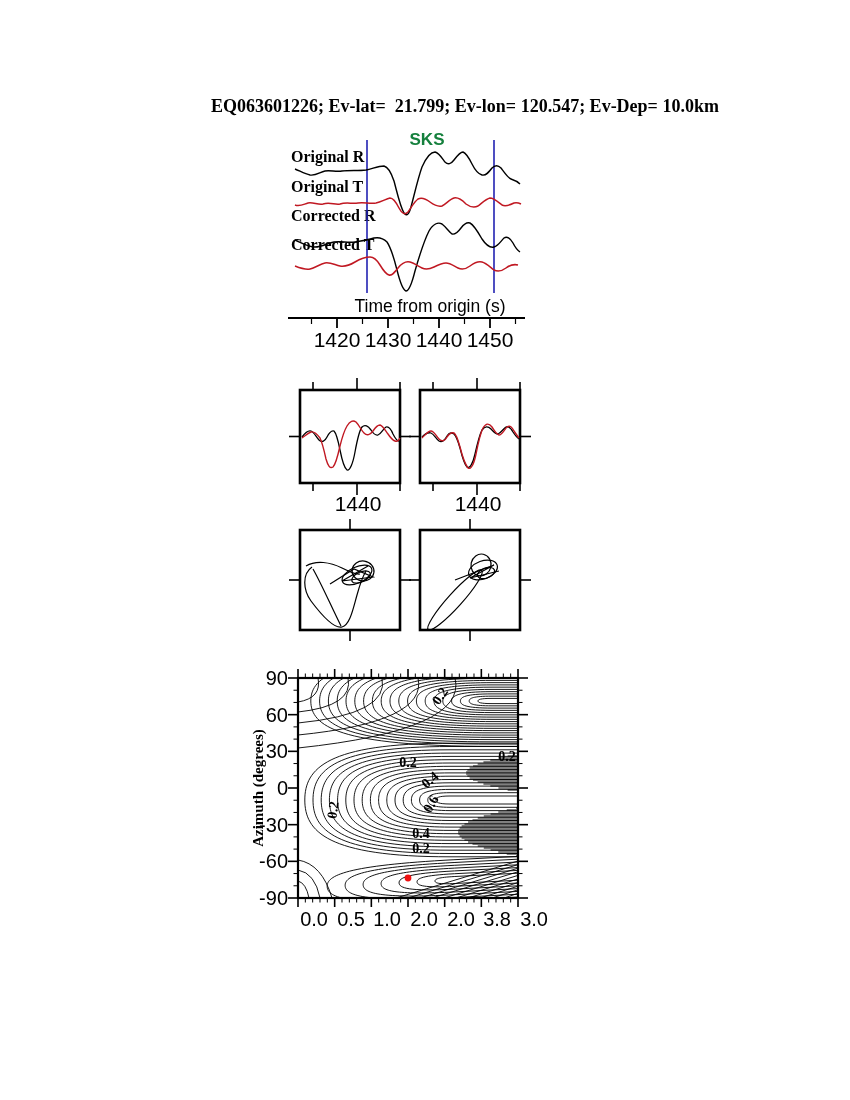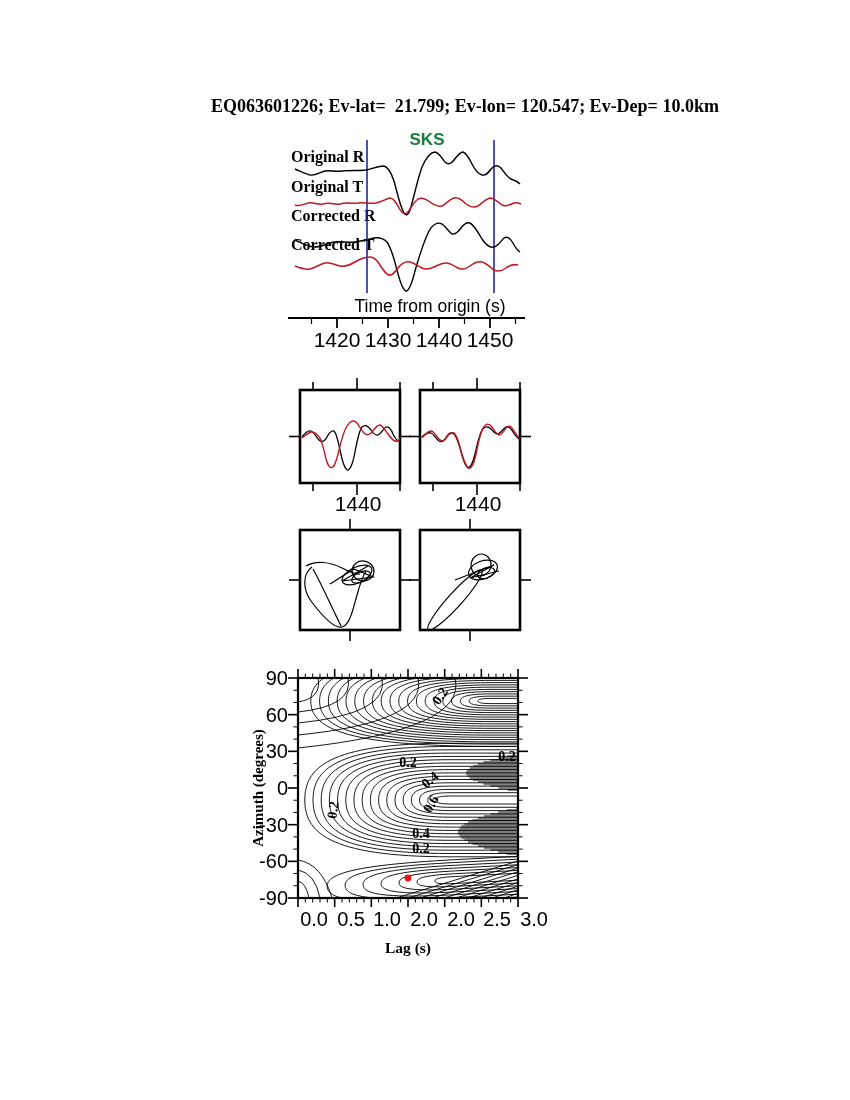--- a/index.html
+++ b/index.html
@@ -40,36 +40,35 @@
   <div class="abs timelab ctr">Time from origin (s)</div>
   <div class="abs tnum" style="left:305px;">1420</div>
   <div class="abs tnum" style="left:356px;">1430</div>
   <div class="abs tnum" style="left:407px;">1440</div>
   <div class="abs tnum" style="left:458px;">1450</div>
 
   <div class="abs bnum" style="left:326px;">1440</div>
   <div class="abs bnum" style="left:446px;">1440</div>
 
   <div class="abs azlab">Azimuth (degrees)</div>
-  <div class="abs laglab ctr">Lag (s)</div>
 
   <div class="abs ylab" style="top:667px;">90</div>
   <div class="abs ylab" style="top:704px;">60</div>
   <div class="abs ylab" style="top:740px;">30</div>
   <div class="abs ylab" style="top:777px;">0</div>
   <div class="abs ylab" style="top:814px;">-30</div>
   <div class="abs ylab" style="top:850px;">-60</div>
   <div class="abs ylab" style="top:887px;">-90</div>
 
   <div class="abs xlab" style="left:268px;">0.0</div>
   <div class="abs xlab" style="left:305px;">0.5</div>
   <div class="abs xlab" style="left:341px;">1.0</div>
   <div class="abs xlab" style="left:378px;">2.0</div>
   <div class="abs xlab" style="left:415px;">2.0</div>
-  <div class="abs xlab" style="left:451px;">2.5</div>
+  <div class="abs xlab" style="left:451px;">3.8</div>
   <div class="abs xlab" style="left:488px;">3.0</div>
 
   <div class="abs clab" style="left:440px;top:696px;transform:translate(-50%,-50%) rotate(-55deg);">0.2</div>
   <div class="abs clab" style="left:408px;top:762px;">0.2</div>
   <div class="abs clab" style="left:507px;top:756px;">0.2</div>
   <div class="abs clab" style="left:430px;top:780px;transform:translate(-50%,-50%) rotate(-40deg);">0.4</div>
   <div class="abs clab" style="left:431px;top:804px;transform:translate(-50%,-50%) rotate(-60deg);">0.6</div>
   <div class="abs clab" style="left:333px;top:810px;transform:translate(-50%,-50%) rotate(-82deg);">0.2</div>
   <div class="abs clab" style="left:421px;top:833px;">0.4</div>
   <div class="abs clab" style="left:421px;top:848px;">0.2</div>

